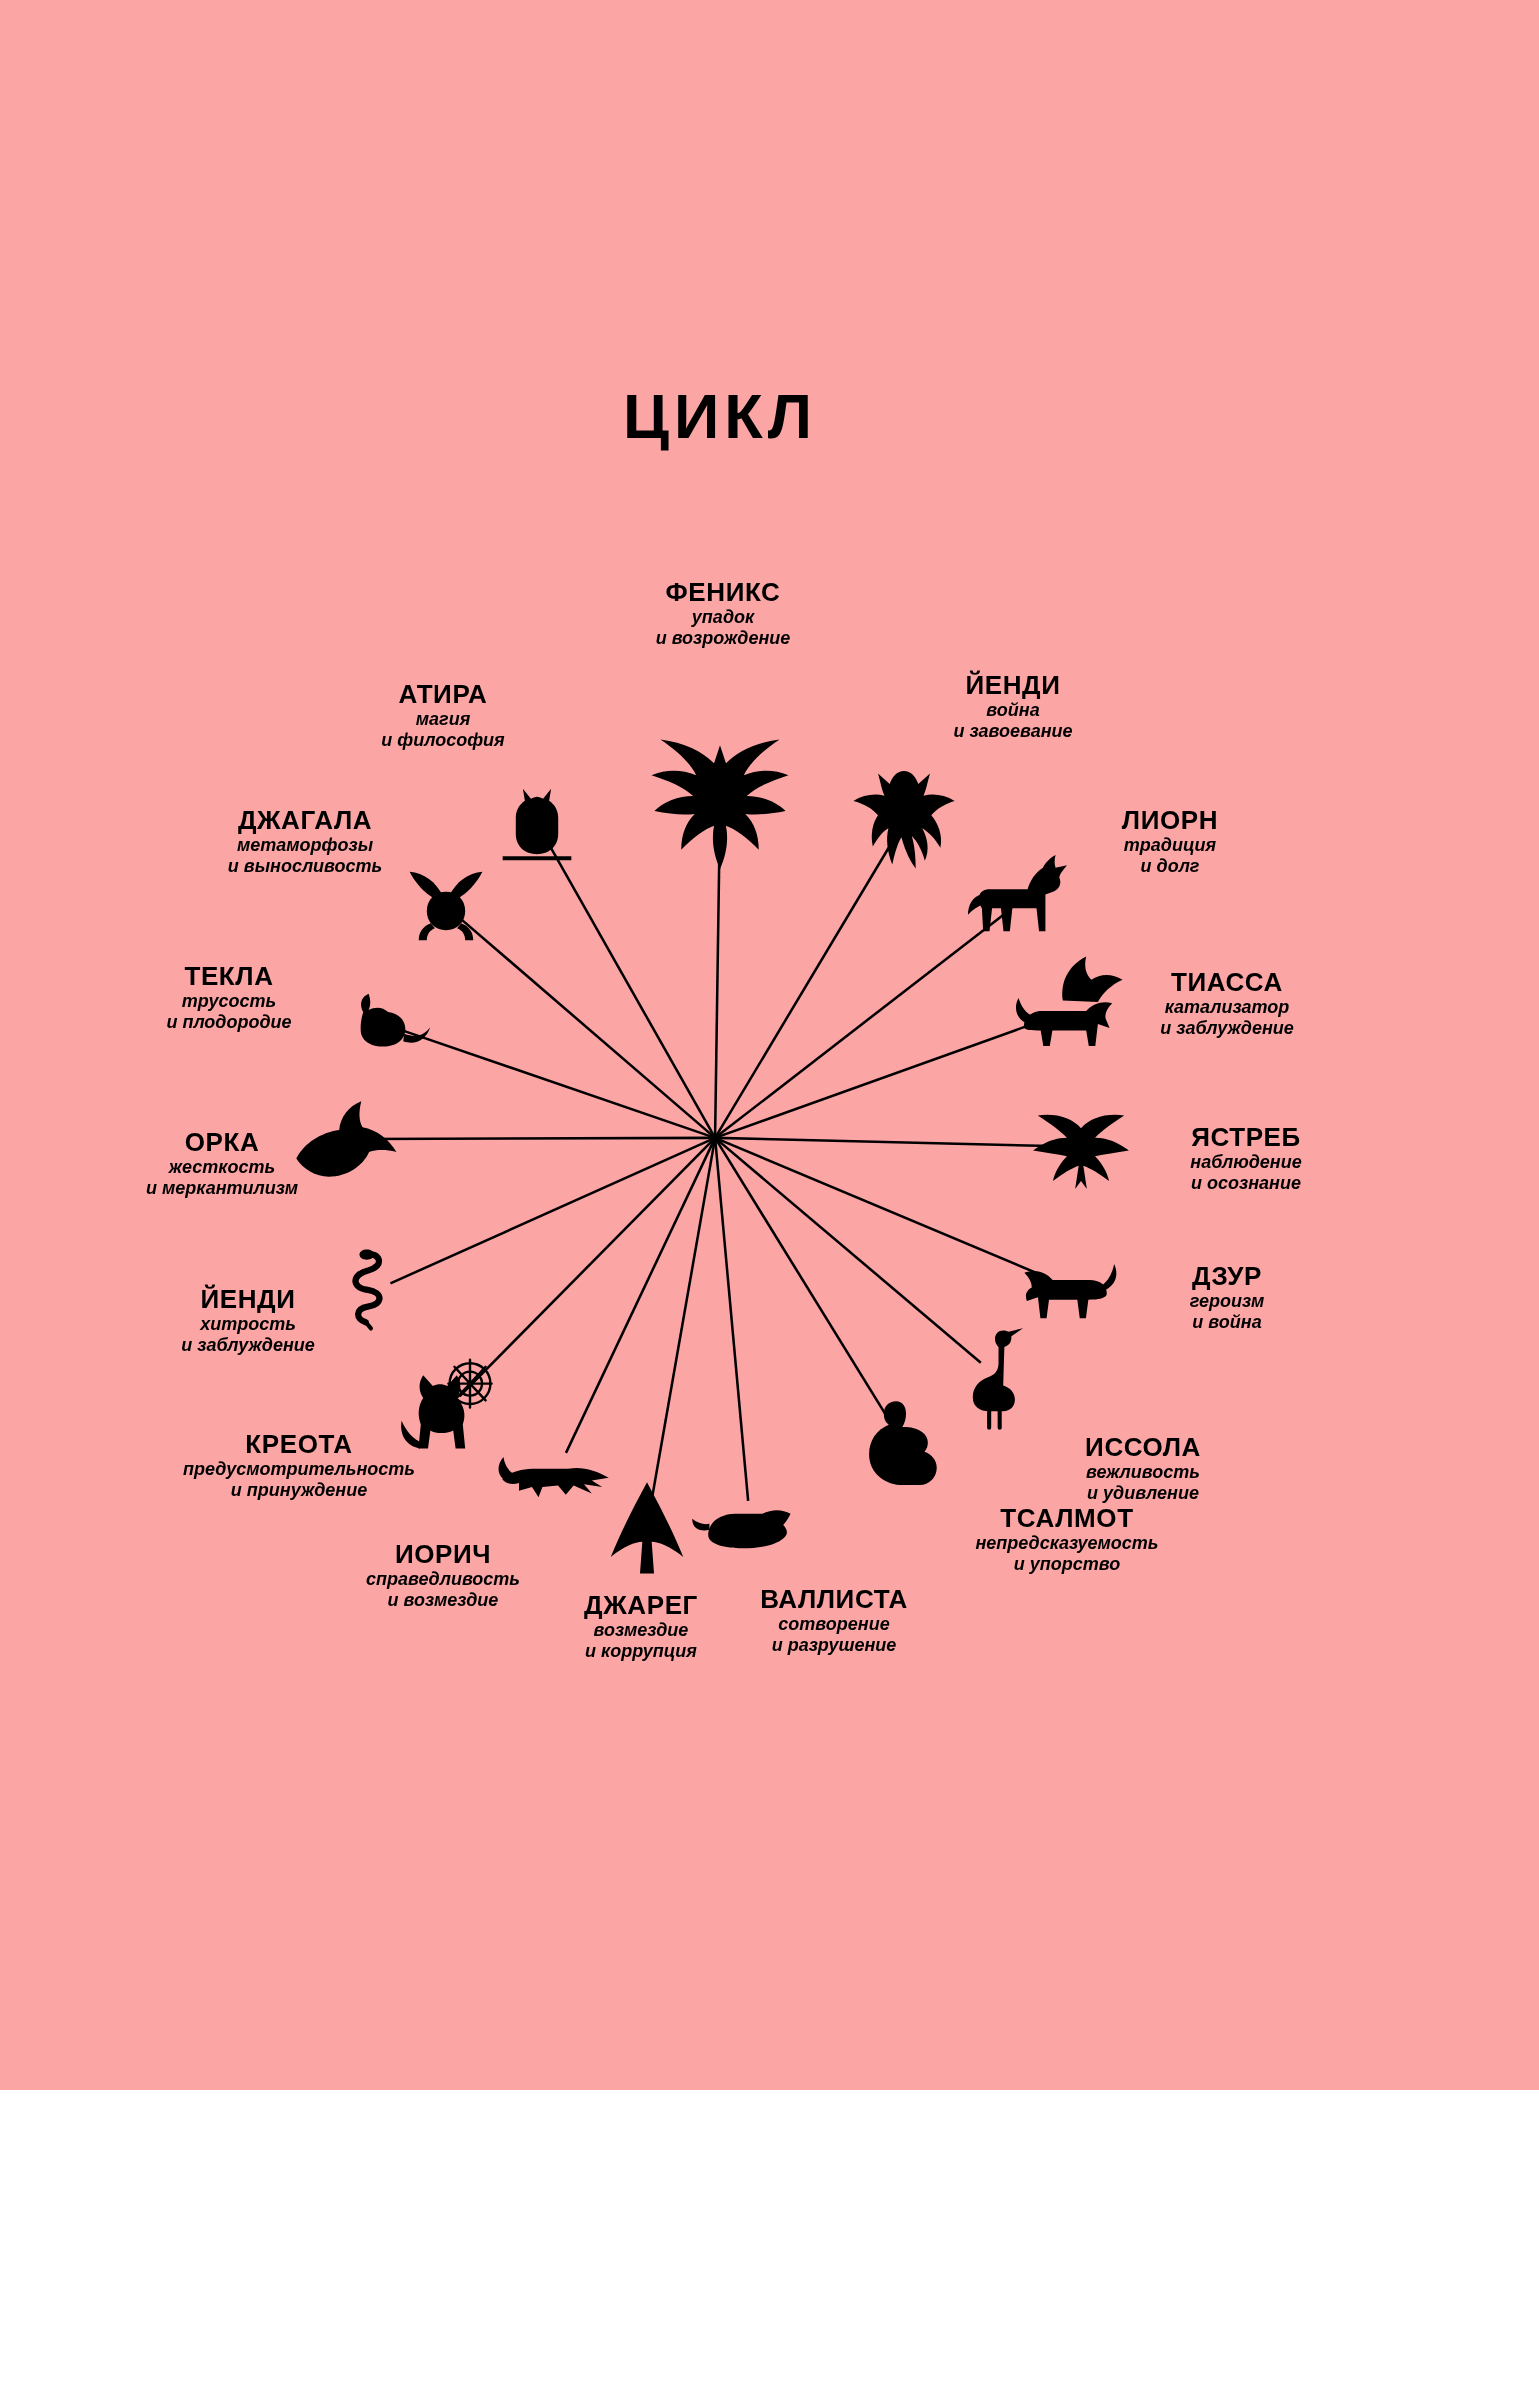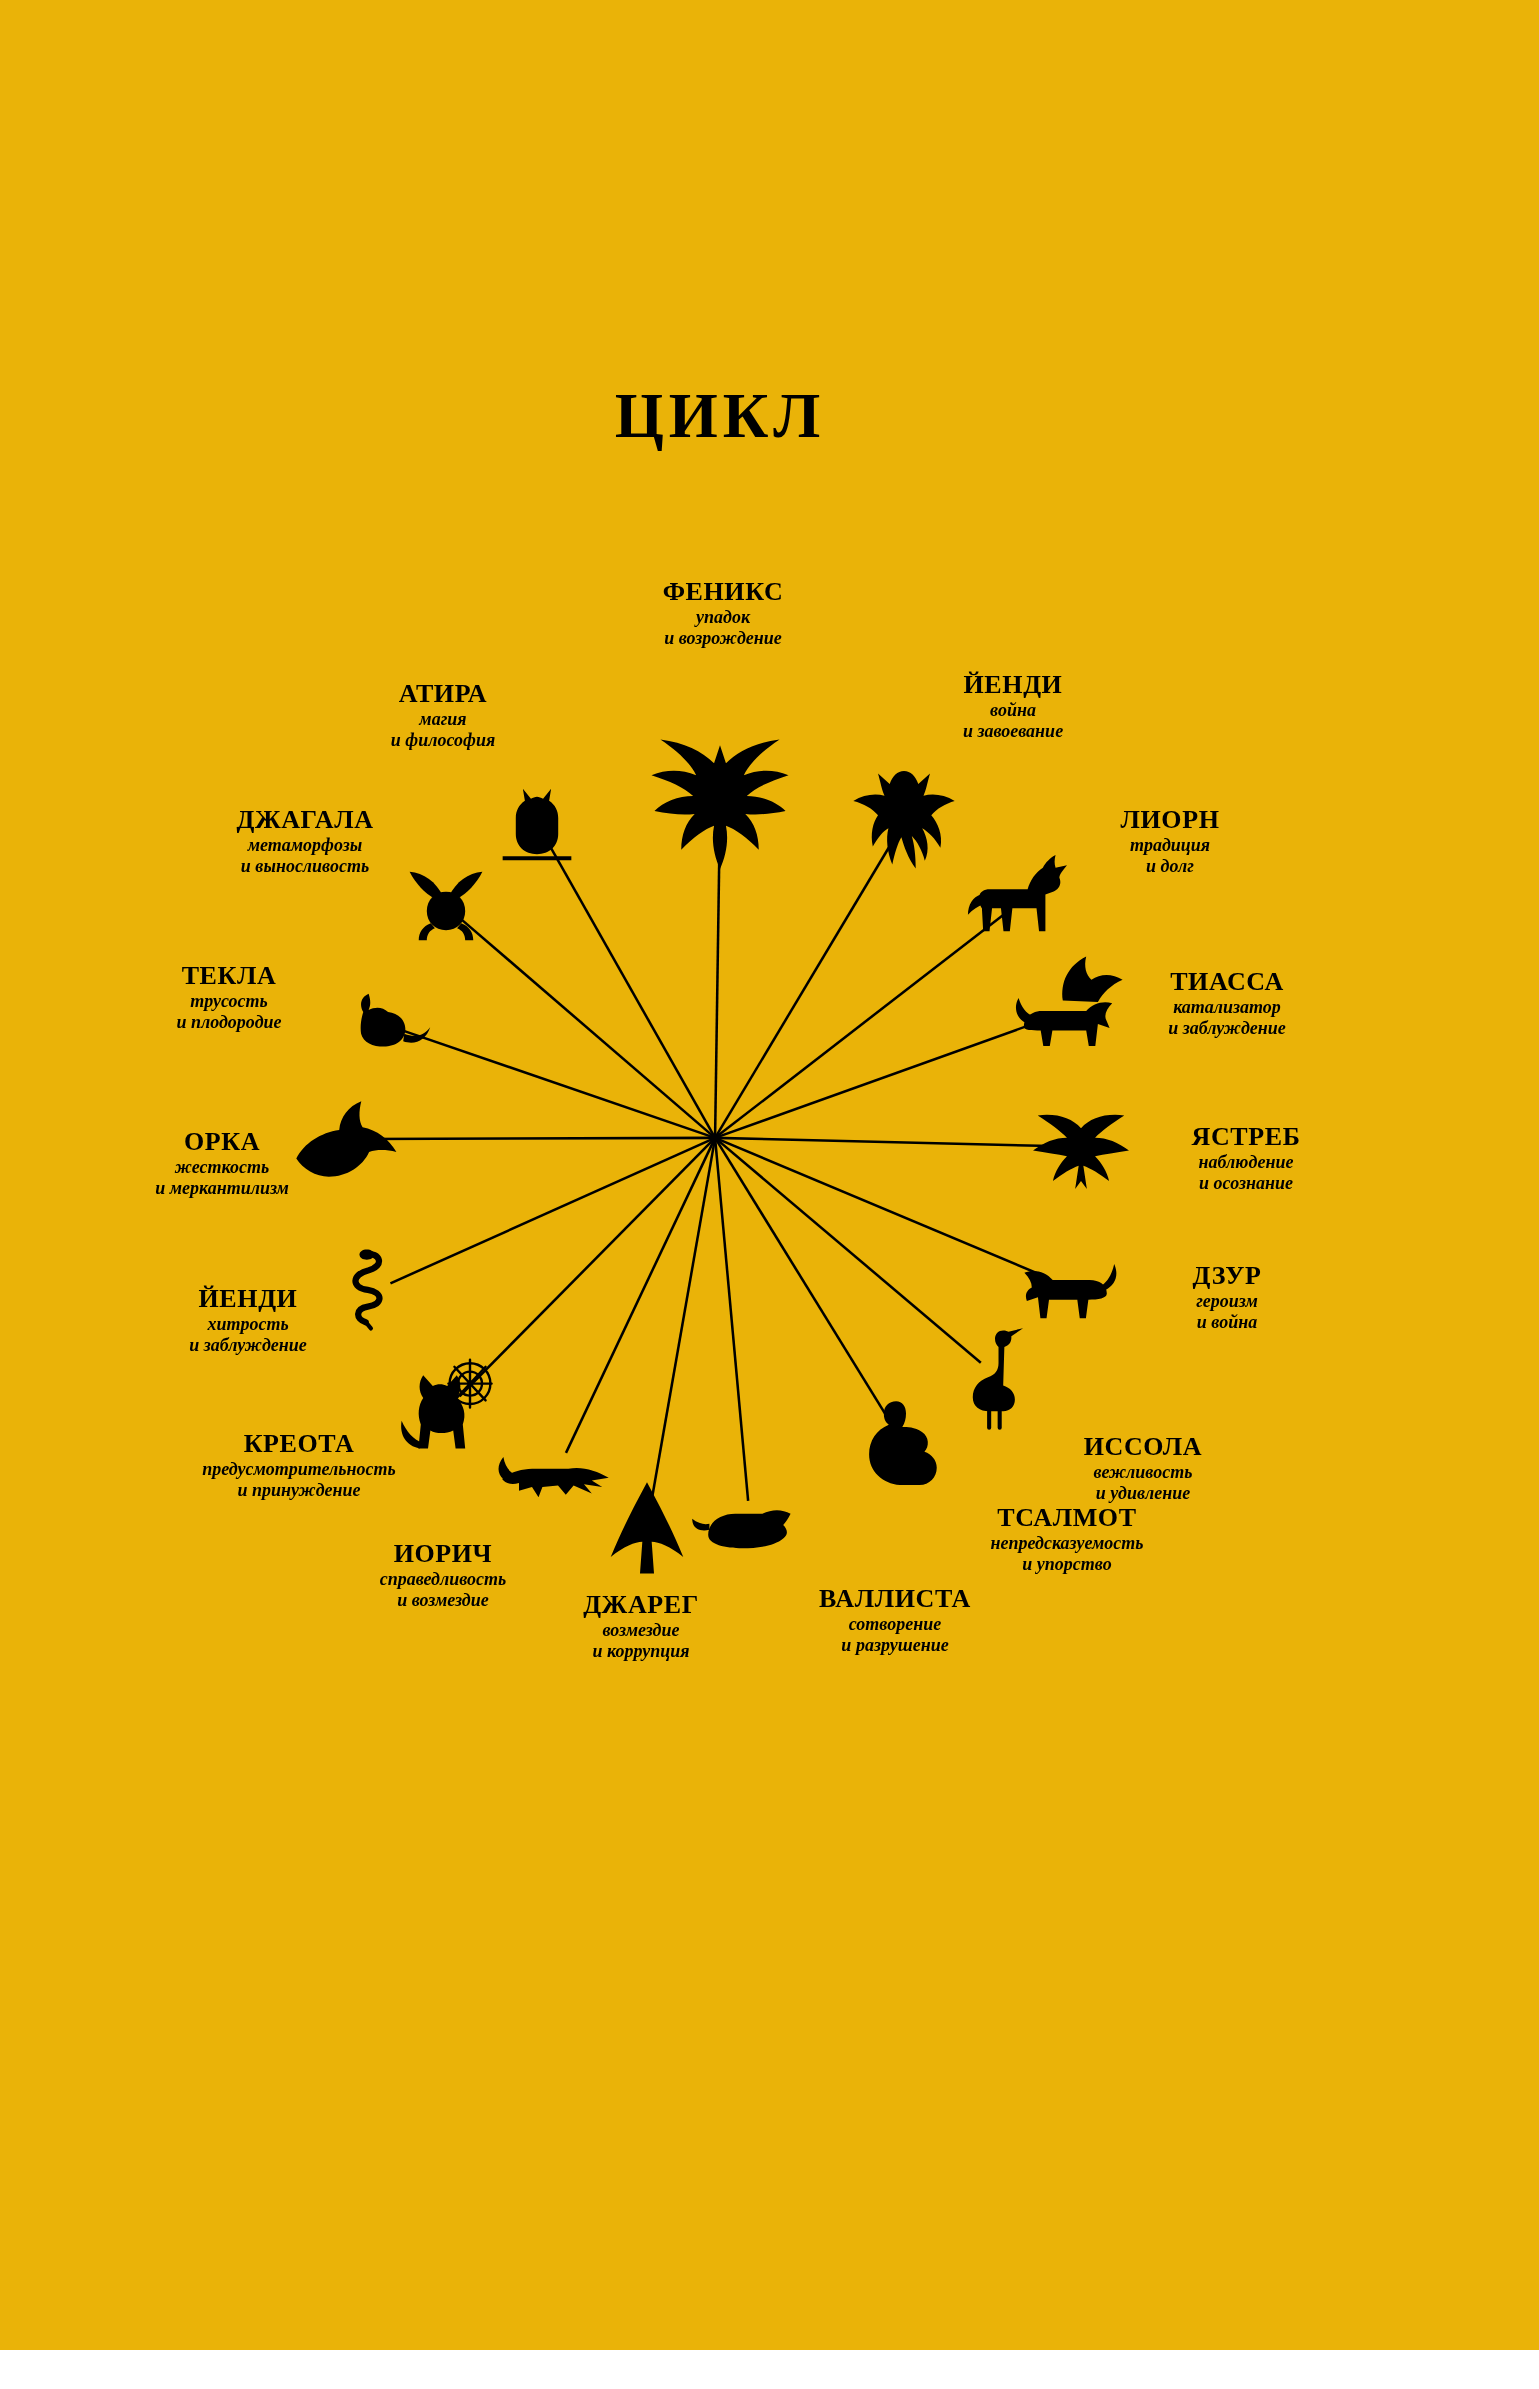--- a/index.html
+++ b/index.html
@@ -3,23 +3,23 @@
 <meta charset="utf-8">
 <style>
   html, body {
     margin: 0;
     padding: 0;
     background: #ffffff;
   }
   .page {
     position: relative;
     width: 1539px;
-    height: 2350px;
-    background: #eab308;
-    font-family: Liberation Serif, serif;
+    height: 2090px;
+    background: #fca5a5;
+    font-family: Liberation Sans, sans-serif;
     overflow: hidden;
     color: #000;
   }
   .title {
     position: absolute;
     left: 720px;
     top: 380px;
     transform: translateX(-50%);
     margin: 0;
     font-size: 63px;
@@ -186,21 +186,21 @@
       <div class="house-trait">и упорство</div>
     </div>
     <div class="animal" style="left: 906px; top: 1448px;">
           <svg viewBox="0 0 100 100" width="123" height="123">
             <path d="M42 12 C36 12 32 16 32 22 C32 26 33 29 36 31 C26 35 20 44 20 55 C20 69 31 79 45 80 L61 80 C69 80 75 74 75 66 C75 60 71 55 65 53 C69 49 69 41 63 37 C57 33 51 33 47 33 C49 30 50 26 50 22 C50 16 47 12 42 12 Z" fill="#000"></path>
           </svg>
         </div>
   </div>
 
   <div class="house">
-    <div class="house-label" style="left: 895px; top: 1584px;">
+    <div class="house-label" style="left: 834px; top: 1584px;">
       <div class="house-name">ВАЛЛИСТА</div>
       <div class="house-trait">сотворение</div>
       <div class="house-trait">и разрушение</div>
     </div>
     <div class="animal" style="left: 750px; top: 1520px;">
           <svg viewBox="0 0 100 100" width="123" height="123">
             <path d="M16 62 C16 52 26 45 38 45 L60 45 C68 41 76 41 83 45 C81 49 79 52 77 54 C81 58 81 62 77 65 C70 71 56 73 44 73 C30 73 16 70 16 62 Z" fill="#000"></path>
             <path d="M17 58 C8 60 3 56 3 49 C8 53 13 54 17 53 Z" fill="#000"></path>
           </svg>
         </div>

